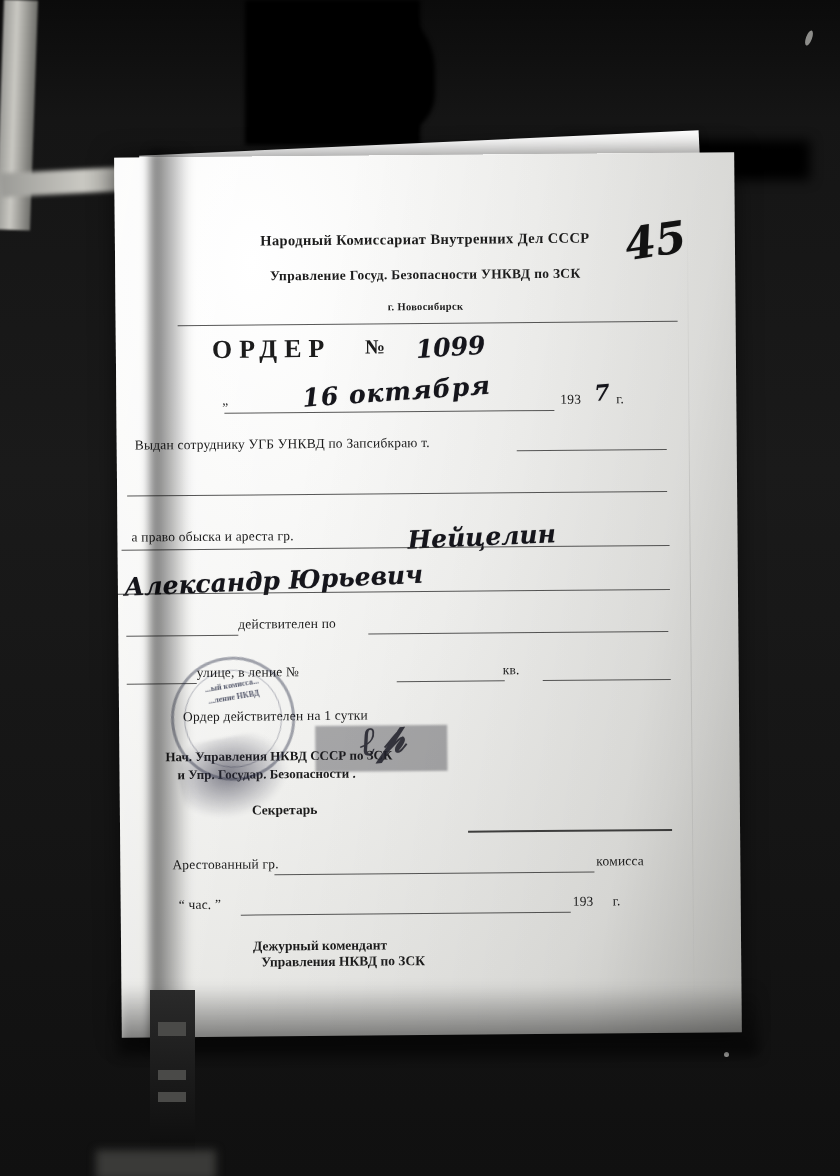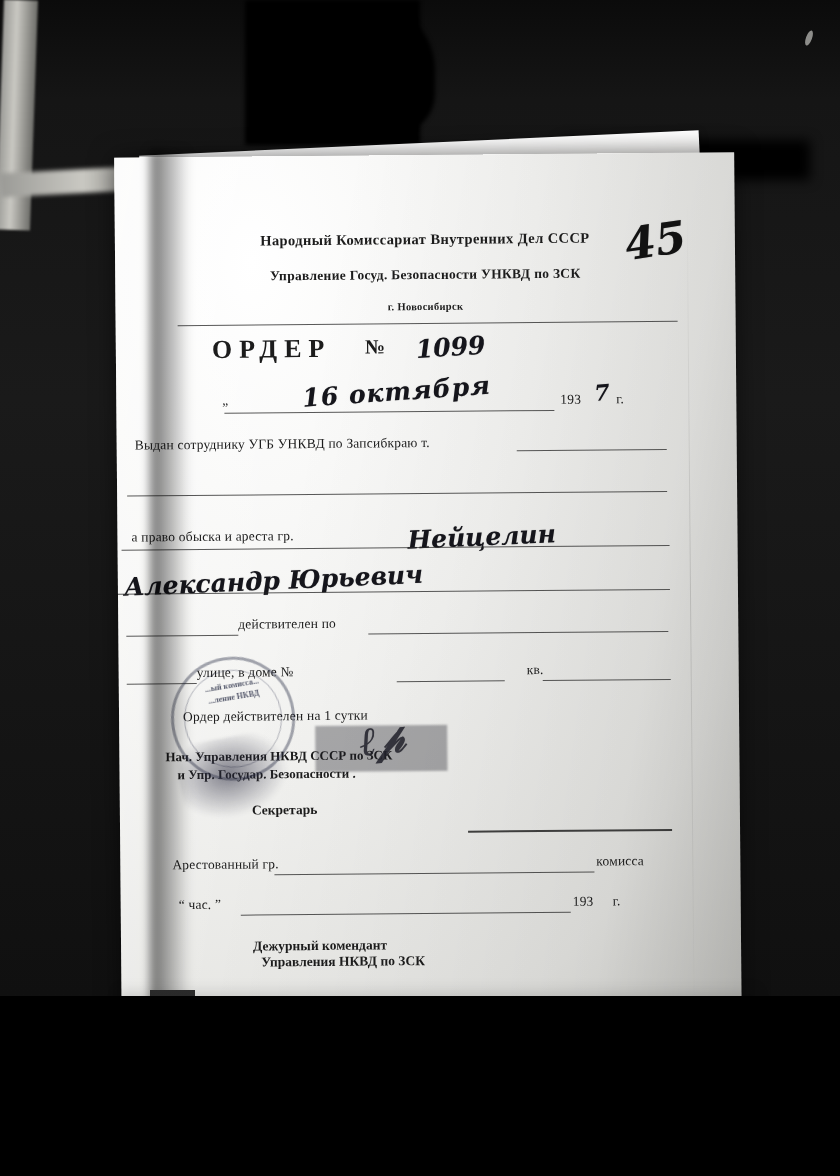--- a/index.html
+++ b/index.html
@@ -10,21 +10,21 @@
   body {
     width: 840px;
     height: 1176px;
     overflow: hidden;
     font-family: "Liberation Serif", serif;
   }
 
   #scan {
     position: relative;
     width: 840px;
-    height: 996px;
+    height: 1176px;
     background: #0f172a;
     overflow: hidden;
   }
 
   
   .bg-dark {
     position: absolute;
     inset: 0;
     background:
       linear-gradient(180deg, #0b0b0b 0%, #151515 10%, #1a1a1a 40%, #101010 100%);
@@ -314,23 +314,23 @@
       <div class="hand hand-name1">Нейцелин</div>
       <div class="rule" style="left:4px;top:392px;width:548px;"></div>
       <div class="hand hand-name2">Александр Юрьевич</div>
       <div class="rule" style="left:0;top:436px;width:552px;"></div>
 
       <div class="line-row body-text l-live">действителен по</div>
       <div class="rule" style="left:8px;top:478px;width:112px;"></div>
       <div class="rule" style="left:250px;top:478px;width:300px;"></div>
 
       <div class="rule" style="left:8px;top:526px;width:70px;"></div>
-      <div class="line-row body-text l-street">улице, в доме №</div>
+      <div class="line-row body-text l-street">улице, в ление №</div>
       <div class="rule" style="left:278px;top:526px;width:108px;"></div>
-      <div class="line-row body-text" style="top:508px;left:408px;">кв.</div>
+      <div class="line-row body-text" style="top:508px;left:384px;">кв.</div>
       <div class="rule" style="left:424px;top:526px;width:128px;"></div>
 
       <div class="line-row body-text l-valid">Ордер действителен на 1 сутки</div>
 
       <div class="line-row l-chief1">Нач. Управления НКВД СССР по ЗСК</div>
       <div class="line-row l-chief2">и Упр. Государ. Безопасности .</div>
       <div class="line-row l-secretary">Секретарь</div>
 
       <div class="stamp"></div>
       <div class="stamp-txt">

